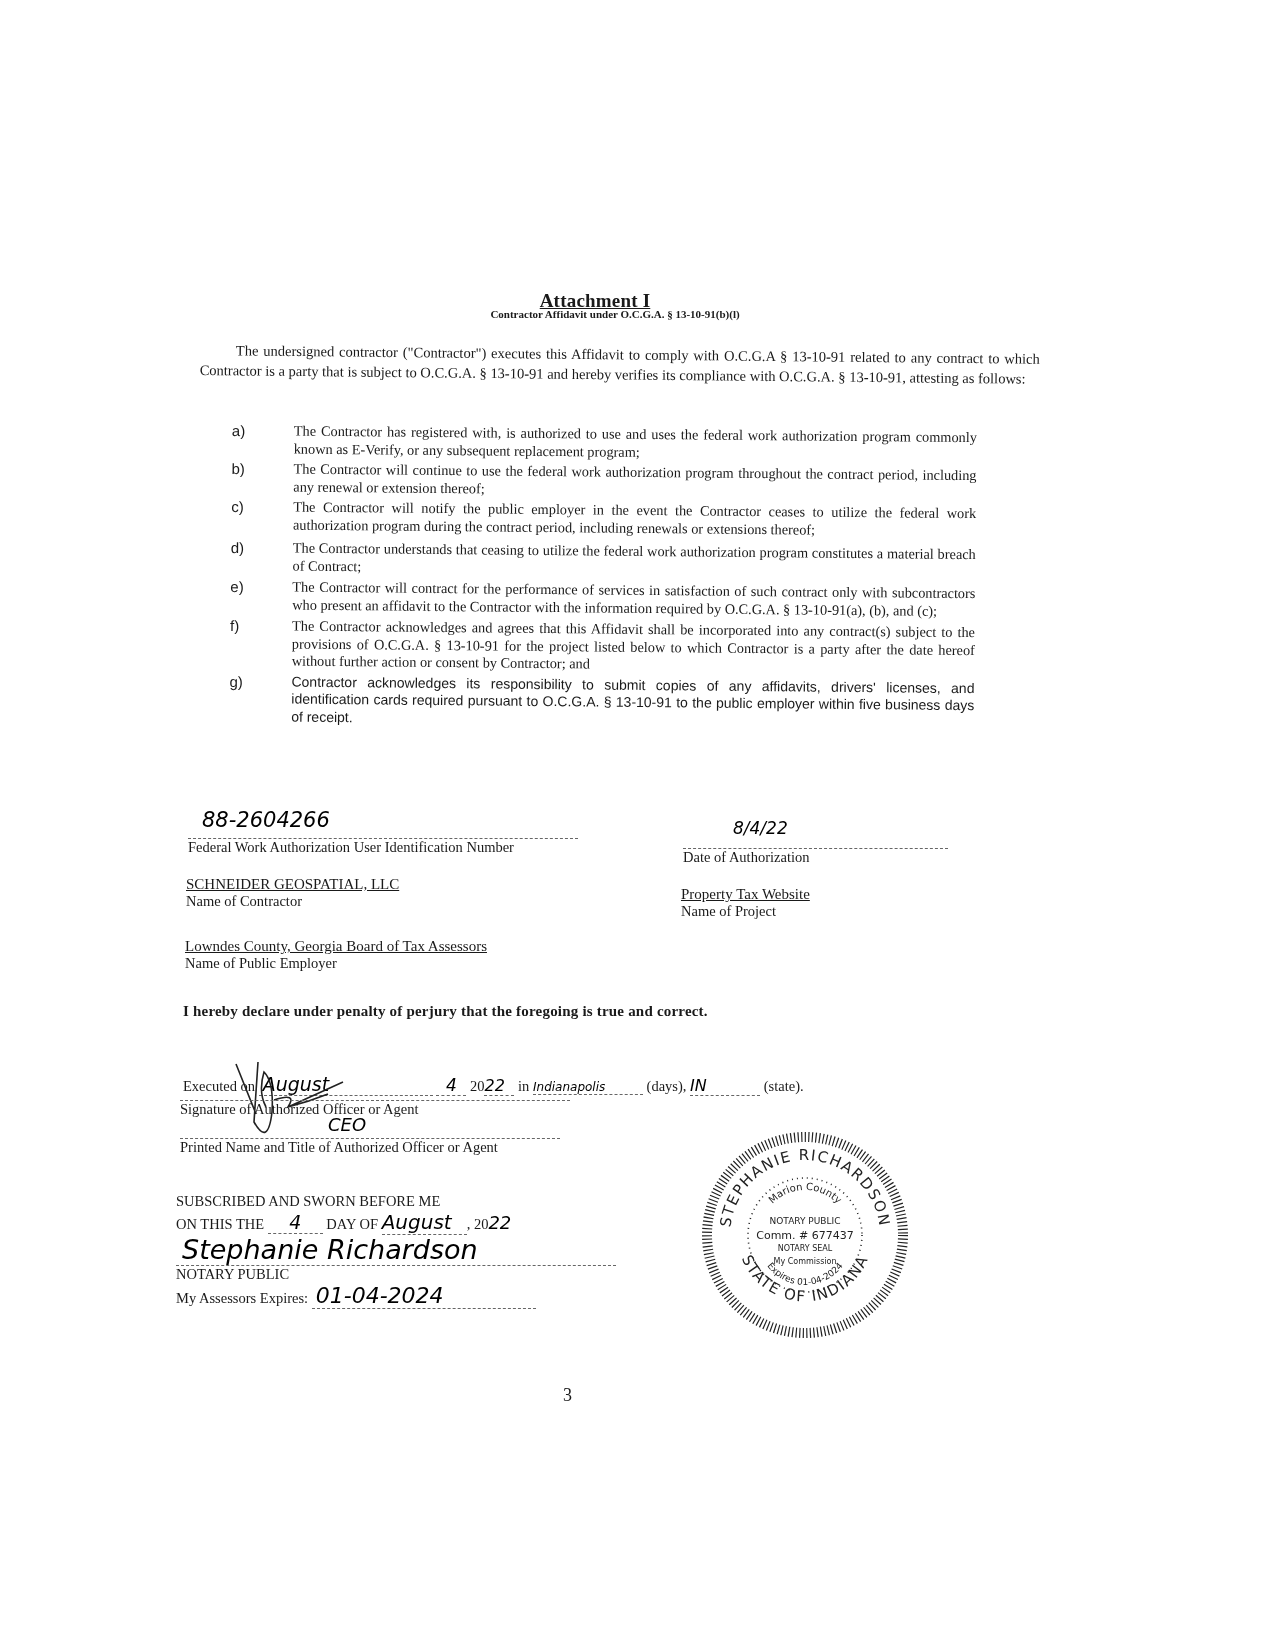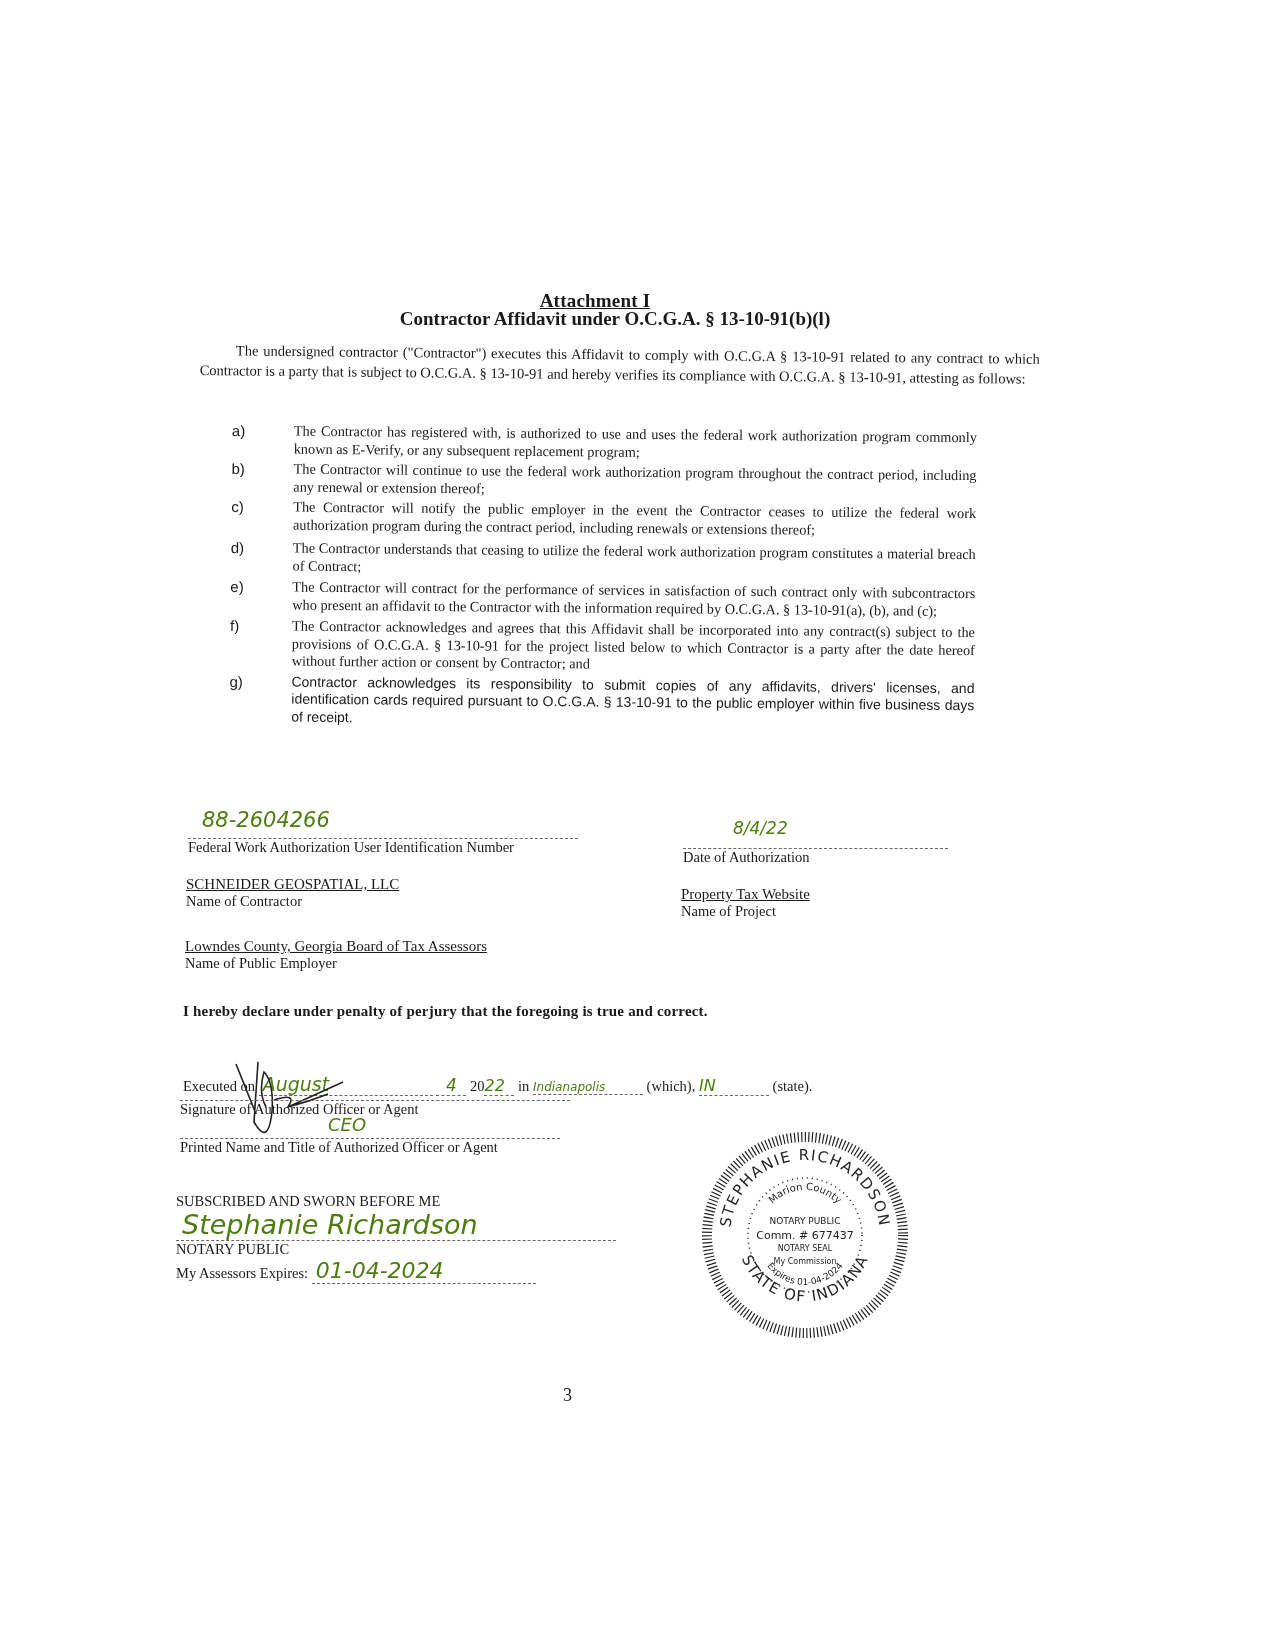--- a/index.html
+++ b/index.html
@@ -2,31 +2,31 @@
 <html><head>
 <meta charset="utf-8">
 <style>
   html, body { margin: 0; padding: 0; background: #ffffff; }
   body { width: 1275px; height: 1651px; position: relative; overflow: hidden;
          font-family: "Liberation Serif", "DejaVu Serif", serif; color: #1a1a1a; }
   .abs { position: absolute; }
   .title { left: 0; width: 1190px; top: 250px; text-align: center; font-weight: bold;
            font-size: 19px; text-decoration: underline; letter-spacing: 0.2px; margin-top: 40px; }
   .subtitle { left: 0; width: 1230px; top: 308px; text-align: center; font-weight: bold;
-              font-size: 19px; }
+              font-size: 11px; }
   .intro { left: 200px; top: 340px; width: 840px; font-size: 14.5px; line-height: 20px;
            text-align: justify; transform: rotate(0.6deg); transform-origin: left top; }
   .intro .indent { display: inline-block; width: 36px; }
   .list { left: 232px; top: 422px; width: 745px; font-size: 14.3px; line-height: 17.5px;
           transform: rotate(0.55deg); transform-origin: left top; }
   .item { display: flex; margin-bottom: 3px; }
   .item .letter { width: 62px; flex: none; font-family: "Liberation Sans", sans-serif; font-size: 15px; }
   .item .txt { flex: 1; text-align: justify; }
   .item .txt.sans { font-family: "Liberation Sans", sans-serif; font-size: 14px; }
-  .hand { font-family: "DejaVu Sans", sans-serif; font-style: italic; color: #4d7c0f; }
+  .hand { font-family: "DejaVu Sans", sans-serif; font-style: italic; color: #000000; }
   .field-line { border-bottom: 1px dashed #666; }
   .label { font-size: 14.5px; }
   .ul { text-decoration: underline; font-size: 15px; }
   .declare { left: 183px; top: 1003px; font-size: 15px; font-weight: bold; letter-spacing: 0.2px; }
   .exec { left: 183px; top: 1030px; font-size: 14.5px; width: 700px; }
   .page-num { left: 563px; top: 1385px; font-size: 18px; }
   .seal { left: 700px; top: 1130px; width: 210px; height: 210px; }
   .sig-svg { position: absolute; }
 </style>
 </head>
@@ -97,39 +97,45 @@
 
 <div class="abs declare">I hereby declare under penalty of perjury that the foregoing is true and correct.</div>
 
 <div class="abs exec" style="top:1032px;">
   <span>Executed on</span>
   <span class="hand field-line" style="display:inline-block; width:170px; font-size:19px; padding-left:4px;">August</span>
   <span class="hand field-line" style="display:inline-block; width:30px; text-align:center; font-size:17px;">4</span>
   <span>20</span><span class="hand field-line" style="display:inline-block; width:30px; font-size:16px;">22</span>
   <span>in</span>
   <span class="hand field-line" style="display:inline-block; width:110px; font-size:12px;margin-top:48px;">Indianapolis</span>
-  <span>(which),</span>
+  <span>(days),</span>
   <span class="hand field-line" style="display:inline-block; width:70px; font-size:16px;">IN</span>
   <span>(state).</span>
 </div>
 
 <svg class="sig-svg" style="left:228px; top:1052px;" width="130" height="100" viewBox="0 0 130 100">
   <path d="M8 12 L28 62 M30 10 L26 70 Q40 95 44 60 Q46 30 36 20 Q30 40 38 55 M46 48 Q70 40 60 55 Q80 50 100 42 M60 55 L115 30" fill="none" stroke="#222" stroke-width="1.6"></path>
 </svg>
 <div class="abs" style="left:180px; top:1090px; width:390px;">
   <div class="field-line" style="height:10px;"></div>
   <div class="label">Signature of Authorized Officer or Agent</div>
 </div>
 <div class="abs" style="left:180px; top:1114px; width:380px;">
   <div class="hand field-line" style="font-size:18px; padding-left:148px; height:24px;">CEO</div>
   <div class="label">Printed Name and Title of Authorized Officer or Agent</div>
 </div>
 
 <div class="abs" style="left:176px; top:1193px; font-size:14.5px; width:440px;">
   <div>SUBSCRIBED AND SWORN BEFORE ME</div>
+  <div>
+    <span>ON THIS THE</span>
+    <span class="hand field-line" style="display:inline-block; width:55px; text-align:center; font-size:19px;">4</span>
+    <span>DAY OF</span>
+    <span class="hand field-line" style="display:inline-block; width:85px; font-size:20px;">August</span><span>, 20</span><span class="hand" style="font-size:18px;">22</span>
+  </div>
   <div class="hand field-line" style="font-size:27px; height:30px; line-height:30px; padding-left:6px;">Stephanie Richardson</div>
   <div>NOTARY PUBLIC</div>
   <div>
     <span>My Assessors Expires:</span>
     <span class="hand field-line" style="display:inline-block; width:220px; font-size:22px; padding-left:4px;">01-04-2024</span>
   </div>
 </div>
 
 <div class="abs seal">
   <svg width="210" height="210" viewBox="0 0 210 210">

